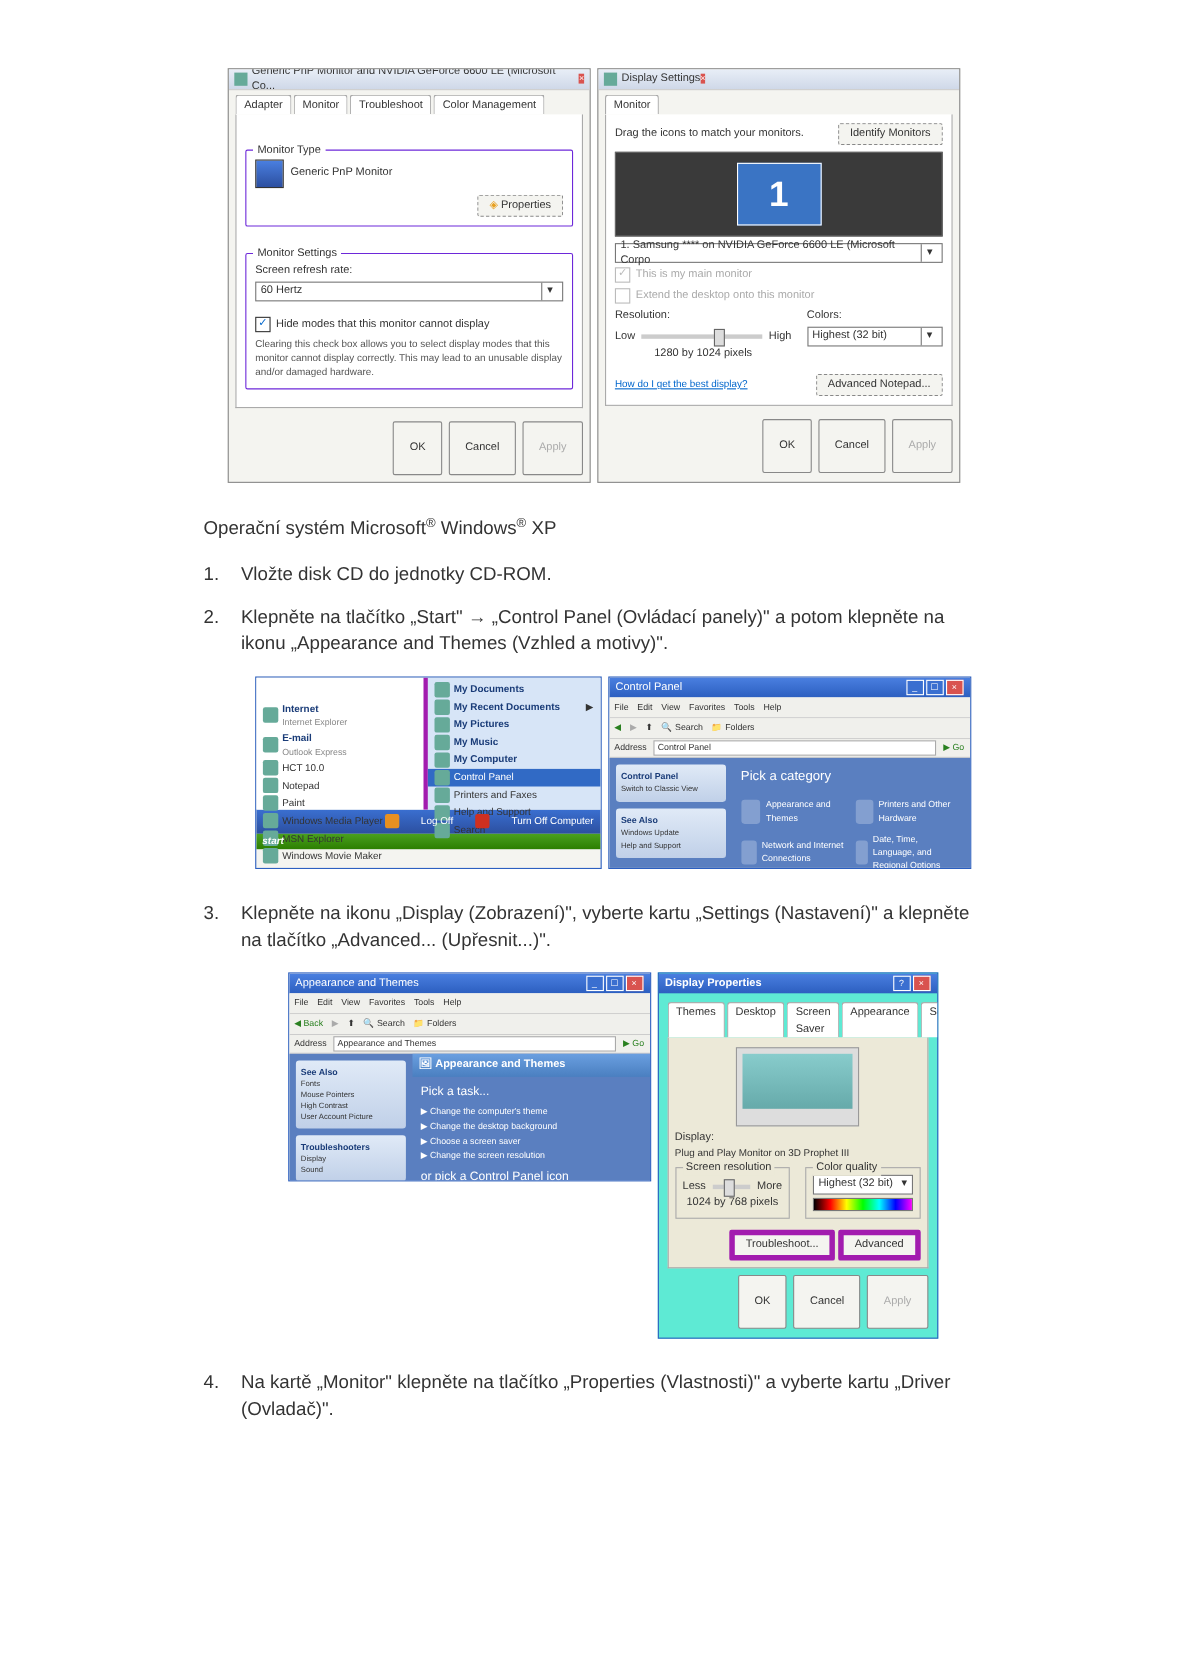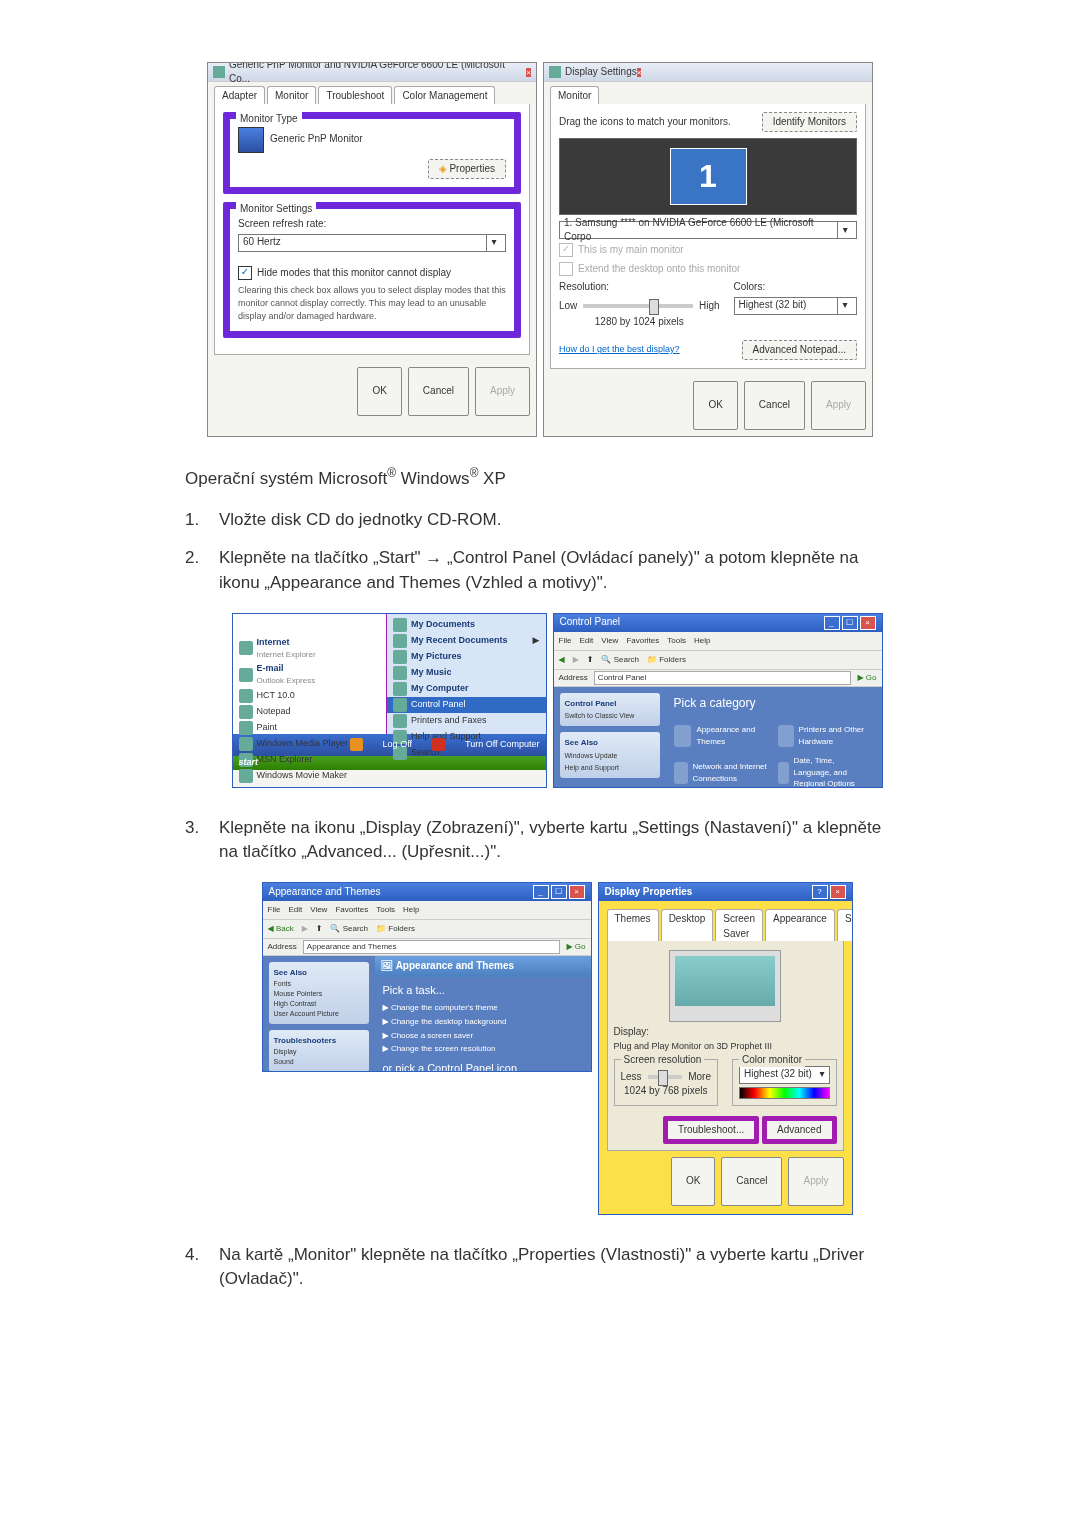--- a/index.html
+++ b/index.html
@@ -46,21 +46,21 @@
     color: #333;
     font-size: 10px;
     border-bottom: 1px solid #ccc;
   }
   .titlebar.blue { background: linear-gradient(#e8eef7,#cfd8e8); }
   .red { background:#d9534f; color:#fff; width:22px; height:12px; font-size:8px; text-align:center;}
   .tabbar { display:flex; gap:2px; padding:4px 6px 0; font-size:10px;}
   .tab { border:1px solid #aaa; border-bottom:none; background:#fff; padding:2px 7px 0; border-radius:3px 3px 0 0; }
   .tab.sel { background:#fff; font-weight:normal; position:relative; z-index:2;}
   .body { background:#fff; margin:0 6px 6px; border:1px solid #aaa; padding:8px; border-top:none;}
-  .group { border:7px solid #6d28d9; border-radius:2px; padding:8px; margin-bottom:8px; position:relative;}
+  .group { border:1px solid #6d28d9; border-radius:2px; padding:8px; margin-bottom:8px; position:relative;margin-top:24px;}
   .group-title { position:absolute; top:-7px; left:6px; background:#fff; padding:0 4px; font-size:10px; color:#333;}
   .mon-row { display:flex; align-items:center; gap:6px;}
   .mon-ico { width:24px; height:24px; background:linear-gradient(#4a7fe0,#2c4fa0); border:1px solid #333; }
   .btn { display:inline-block; border:1px dashed #888; background:#f4f4f0; padding:2px 10px; font-size:10px; border-radius:2px;}
   .btn.solid { border:5px solid #a21caf; }
   .btn-right { text-align:right; margin-top:6px;}
   .label { color:#333;}
   .select { border:1px solid #777; background:#fff; height:16px; display:flex; align-items:center; justify-content:space-between; padding:0 4px; margin-top:2px;}
   .select .arrow { border-left:1px solid #777; height:100%; width:14px; display:flex;align-items:center;justify-content:center;}
   .checkbox { display:flex; align-items:flex-start; gap:5px; margin:4px 0;}
@@ -78,21 +78,21 @@
   .ol-list li { display:flex; counter-increment: item; margin: 14px 0; }
   .ol-list li::before { content: counter(item) "."; width:34px; flex-shrink:0; }
   .ol-list li > div { flex:1; }
 
   
   .shot-start { width:315px; height:175px; }
   .start-top { background:linear-gradient(#4a7fe0,#2c5fc0); height:28px; display:flex; align-items:center; padding:0 8px; gap:6px;}
   .start-top .ava { width:20px; height:20px; background:#8cc; border:1px solid #fff;}
   .start-top .name { color:#fff; font-weight:bold; font-size:12px;}
   .start-body { display:flex; height:120px;}
-  .start-left { width:155px; background:#fff; border-right:1px solid #a21caf; font-size:9px; padding:21px 0;}
+  .start-left { width:155px; background:#fff; border-right:4px solid #a21caf; font-size:9px; padding:21px 0;}
   .start-right { width:160px; background:#d7e5f7; font-size:9px; padding:3px 0;}
   .s-item { display:flex; align-items:center; gap:4px; padding:1px 6px; color:#333;}
   .s-item.hl { background:#316ac5; color:#fff;}
   .s-ico { width:14px; height:14px; background:#6a9; border-radius:2px; flex-shrink:0;}
   .start-bottom { background:linear-gradient(#3a6fd0,#2c4fa0); height:22px; display:flex; align-items:center; justify-content:flex-end; gap:20px; padding:0 6px; font-size:9px; color:#fff;}
   .start-row { background:linear-gradient(#4aa020,#2c7f00); height:14px; display:flex; align-items:center; font-size:9px; color:#fff; padding:0 6px; font-weight:bold; font-style:italic;}
 
   .cp-window { border:1px solid #2c5fc0;}
   .cp-title { background:linear-gradient(#4a7fe0,#2c5fc0); height:18px; display:flex; align-items:center; color:#fff; font-size:10px; padding:0 6px; justify-content:space-between;}
   .cp-title .btns { display:flex; gap:2px;}
@@ -102,21 +102,21 @@
   .cp-addr { height:16px; background:#f0f0ec; border-bottom:1px solid #ccc; font-size:8px; display:flex; align-items:center; gap:6px; padding:0 5px;}
   .cp-content { display:flex; background:#5a7fc0;}
   .cp-side { width:100px; padding:6px; font-size:8px;}
   .cp-side-box { background:linear-gradient(#e0eaf7,#c0d0e8); border-radius:3px; margin-bottom:6px; padding:5px;}
   .cp-side-h { color:#1a3c78; font-weight:bold; font-size:8px; }
   .cp-main { flex:1; padding:8px; color:#fff;}
   .cp-main h3 { font-size:12px; margin:0 0 8px; color:#fff; font-weight:normal;}
   .cat-item { display:flex; align-items:center; gap:5px; margin:4px 0; font-size:8px; color:#fff;}
   .cat-ico { width:22px; height:22px; background:rgba(255,255,255,.25); border-radius:3px;}
 
-  .dp-window { background:#fde047; font-size:10px;}
+  .dp-window { background:#5eead4; font-size:10px;}
   .dp-body { padding:8px;}
   .dp-monprev { height:78px; display:flex; align-items:center; justify-content:center;}
   .dp-monprev .m { width:110px; height:70px; background:#ddd; border:1px solid #999; position:relative;}
   .dp-monprev .scr { position:absolute; top:5px; left:5px; right:5px; bottom:15px; background:linear-gradient(#8cc,#6aa); }
   .dp-grp { border:1px solid #aaa; padding:6px; position:relative; margin:6px 0;}
   .dp-grp .t { position:absolute; top:-7px; left:6px; background:#ece9d8; padding:0 3px;}
   .dp-cols { display:flex; gap:14px;}
   .dp-col { flex:1;}
   .color-sel { border:1px solid #777; background:#fff; height:16px; display:flex; align-items:center; padding:0 4px; justify-content:space-between;}
   .color-bar { height:10px; background:linear-gradient(to right,#000,#f00,#ff0,#0f0,#0ff,#00f,#f0f); border:1px solid #777; margin-top:3px;}
@@ -535,21 +535,21 @@
               <div class="slider">
                 <span>Less</span>
                 <div class="slider-track">
                     <div class="slider-thumb" style="left:30%;"></div>
                   </div>
                 <span>More</span>
               </div>
               <div style="text-align:center;">1024 by 768 pixels</div>
             </div>
             <div class="dp-col dp-grp">
-              <span class="t">Color monitor</span>
+              <span class="t">Color quality</span>
               <div class="color-sel">
                 <span>Highest (32 bit)</span>
                 <span>▾</span>
               </div>
               <div class="color-bar"></div>
             </div>
           </div>
           <div style="text-align:right;margin-top:4px;">
             <span class="btn solid">Troubleshoot...</span>
             <span class="btn solid">Advanced</span>

